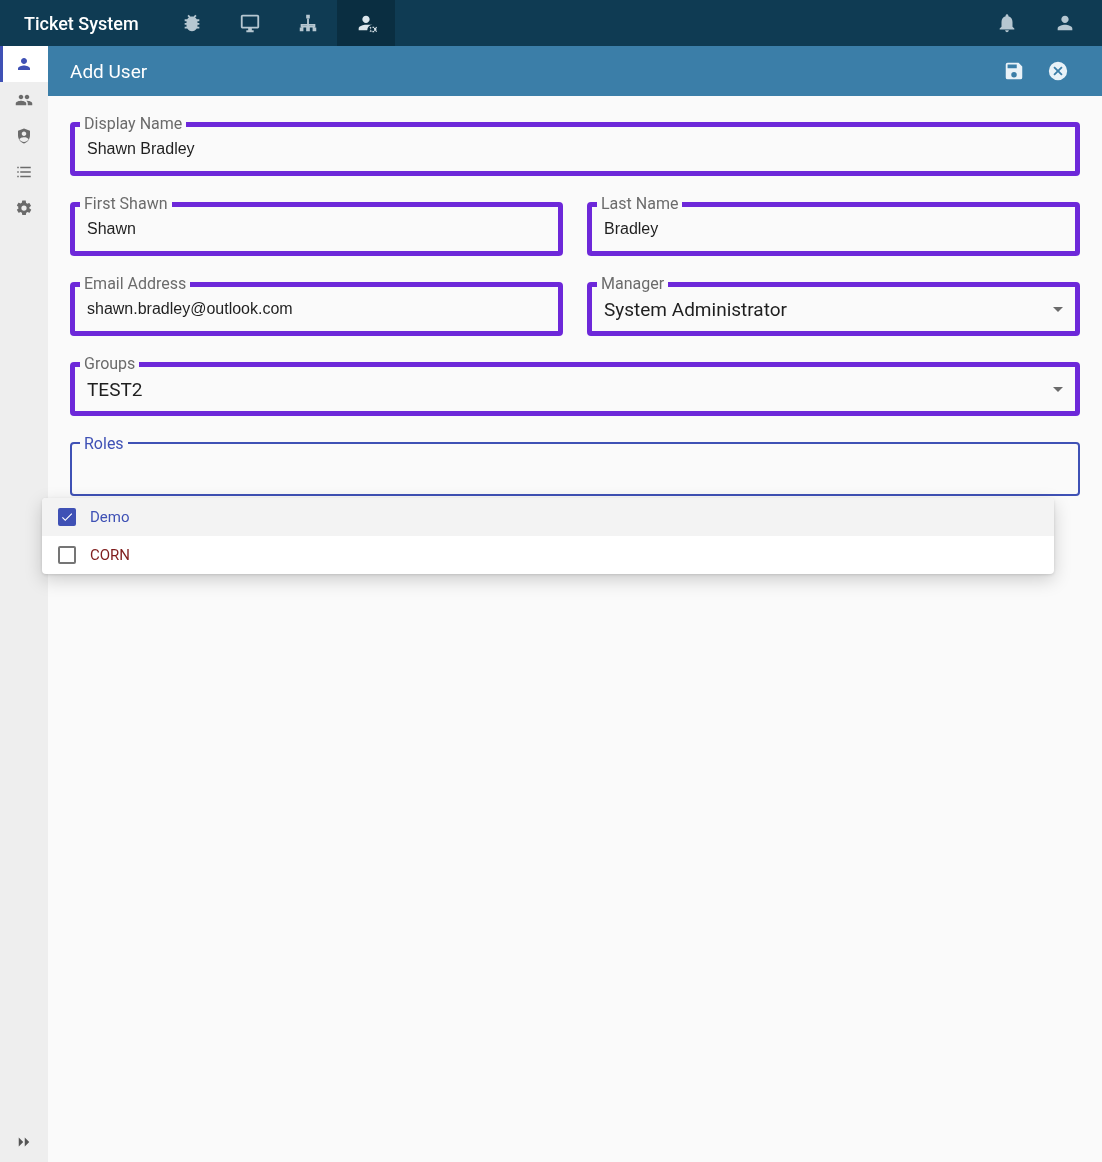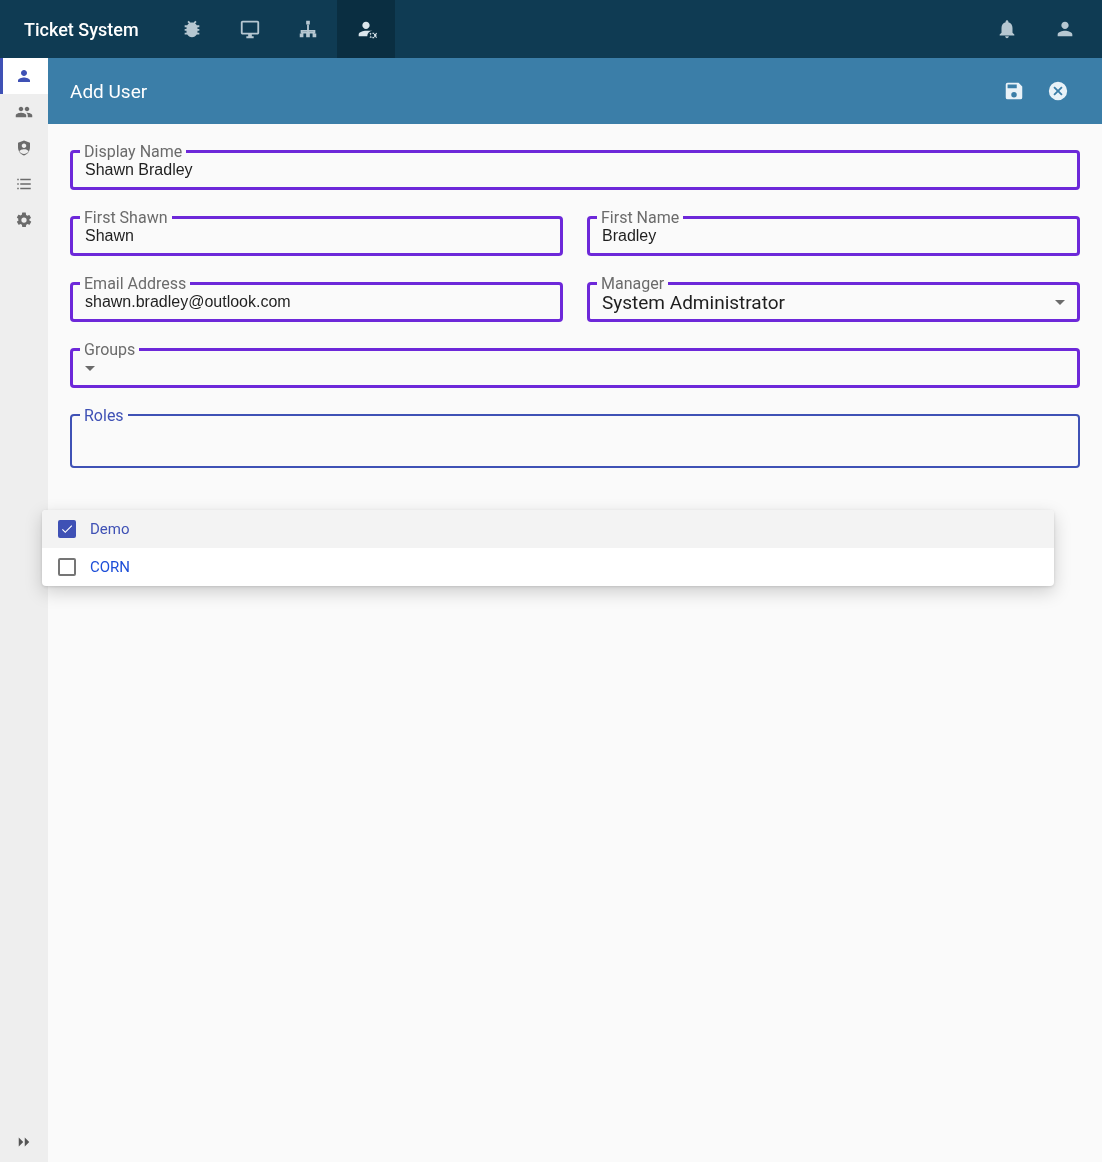--- a/index.html
+++ b/index.html
@@ -1,20 +1,20 @@
 <!DOCTYPE html>
 <html><head>
 <meta charset="utf-8">
 <style>
   * { box-sizing: border-box; margin: 0; padding: 0; }
   html, body { height: 100%; font-family: -apple-system, BlinkMacSystemFont, "Segoe UI", Roboto, Arial, sans-serif; background: #f5f5f5; }
   .app { width: 1102px; height: 1162px; display: flex; flex-direction: column; background: #fff; }
 
   
-  .topbar { height: 58px; background: #0f3b53; display: flex; align-items: center; color: #fff; }
+  .topbar { height: 46px; background: #0f3b53; display: flex; align-items: center; color: #fff; }
   .brand { padding: 0 24px; font-size: 18px; font-weight: 500; }
   .topnav { display: flex; height: 100%; }
   .topnav-item { width: 58px; height: 100%; display: flex; align-items: center; justify-content: center; cursor: pointer; color: #b6c7d1; }
   .topnav-item.active { background: #0a2e41; color: #dbe6ec; }
   .topnav-item svg { width: 22px; height: 22px; fill: currentColor; }
   .topbar-spacer { flex: 1; }
   .topbar-right { display: flex; height: 100%; padding-right: 8px; }
 
   
   .body { flex: 1; display: flex; min-height: 0; position: relative; }
@@ -23,31 +23,31 @@
   .sidebar { width: 48px; background: #eeeeee; display: flex; flex-direction: column; }
   .sidebar-item { width: 48px; height: 36px; display: flex; align-items: center; justify-content: center; cursor: pointer; color: #6b6b6b; }
   .sidebar-item.active { background: #fff; color: #3f51b5; box-shadow: inset 3px 0 0 #3f51b5; }
   .sidebar-item svg { width: 18px; height: 18px; fill: currentColor; }
   .sidebar-spacer { flex: 1; }
   .sidebar-expand { width: 48px; height: 40px; display: flex; align-items: center; justify-content: center; cursor: pointer; color: #555; }
   .sidebar-expand svg { width: 18px; height: 18px; fill: currentColor; }
 
   
   .main { flex: 1; display: flex; flex-direction: column; min-width: 0; }
-  .page-header { height: 66px; background: #3b7ea8; display: flex; align-items: center; padding: 0 22px; color: #fff; }
+  .page-header { height: 50px; background: #3b7ea8; display: flex; align-items: center; padding: 0 22px; color: #fff; }
   .page-title { font-size: 19px; font-weight: 400; }
   .page-header-spacer { flex: 1; }
   .page-action { width: 44px; height: 44px; display: flex; align-items: center; justify-content: center; cursor: pointer; color: #e9f2f8; }
   .page-action svg { width: 22px; height: 22px; fill: currentColor; }
 
   .form-area { flex: 1; background: #fafafa; padding: 26px 22px; overflow: auto; }
 
   .row { display: flex; gap: 24px; margin-bottom: 26px; }
   .field { position: relative; flex: 1; }
-  .field-box { border: 3px solid #6d28d9; border-radius: 4px; height: 40px; display: flex; align-items: center; padding: 0 12px; background: #fafafa; }
+  .field-box { border: 5px solid #6d28d9; border-radius: 4px; height: 54px; display: flex; align-items: center; padding: 0 12px; background: #fafafa; }
   .field-box.focused { border: 2px solid #3f51b5; }
   .field-label { position: absolute; top: -8px; left: 10px; background: #fafafa; padding: 0 4px; font-size: 16px; color: #6b6b6b; }
   .field-label.focused { color: #3f51b5; }
   .field-input { border: none; outline: none; background: transparent; font-size: 16px; width: 100%; color: #1f1f1f; }
   .field-value { font-size: 19px; color: #1f1f1f; flex: 1; }
   .dropdown-caret { color: #6b6b6b; }
   .dropdown-caret svg { width: 10px; height: 10px; fill: currentColor; }
 
   
   .roles-wrap { position: relative; }
@@ -60,21 +60,21 @@
     background: #fff;
     border-radius: 4px;
     box-shadow: 0 6px 18px rgba(0,0,0,0.18), 0 1px 3px rgba(0,0,0,0.12);
     overflow: hidden;
     z-index: 10;
   }
   .menu-item { display: flex; align-items: center; gap: 14px; padding: 10px 16px; cursor: pointer; font-size: 15px; }
   .menu-item.highlight { background: #f3f3f3; }
   .menu-item.selected { color: #3f51b5; }
   .menu-item .cblabel { color: inherit; }
-  .menu-item:not(.selected) .cblabel { color: #1d4ed8; text-align: right; }
+  .menu-item:not(.selected) .cblabel { color: #7f1d1d; text-align: right; }
   .checkbox { width: 18px; height: 18px; border: 2px solid #757575; border-radius: 2px; display: flex; align-items: center; justify-content: center; flex-shrink: 0; }
   .checkbox.checked { background: #3f51b5; border-color: #3f51b5; }
   .checkbox svg { width: 14px; height: 14px; fill: #fff; }
 </style>
 </head>
 <body>
 
 <div class="app">
 
   <div class="topbar">
@@ -181,21 +181,21 @@
         </div>
 
         <div class="row">
           <div class="field">
             <span class="field-label">First Shawn</span>
             <div class="field-box">
               <input class="field-input" value="Shawn" style="">
             </div>
           </div>
           <div class="field">
-            <span class="field-label">First Name</span>
+            <span class="field-label">Last Name</span>
             <div class="field-box">
               <input class="field-input" value="Bradley" style="">
             </div>
           </div>
         </div>
 
         <div class="row">
           <div class="field">
             <span class="field-label">Email Address</span>
             <div class="field-box">
@@ -210,20 +210,21 @@
                     <path d="M0 2l5 5 5-5z"></path>
                   </svg></span>
             </div>
           </div>
         </div>
 
         <div class="row">
           <div class="field">
             <span class="field-label">Groups</span>
             <div class="field-box">
+              <span class="field-value">TEST2</span>
               <span class="dropdown-caret"><svg viewBox="0 0 10 10">
                     <path d="M0 2l5 5 5-5z"></path>
                   </svg></span>
             </div>
           </div>
         </div>
 
         <div class="row roles-wrap">
           <div class="field">
             <span class="field-label focused">Roles</span>

